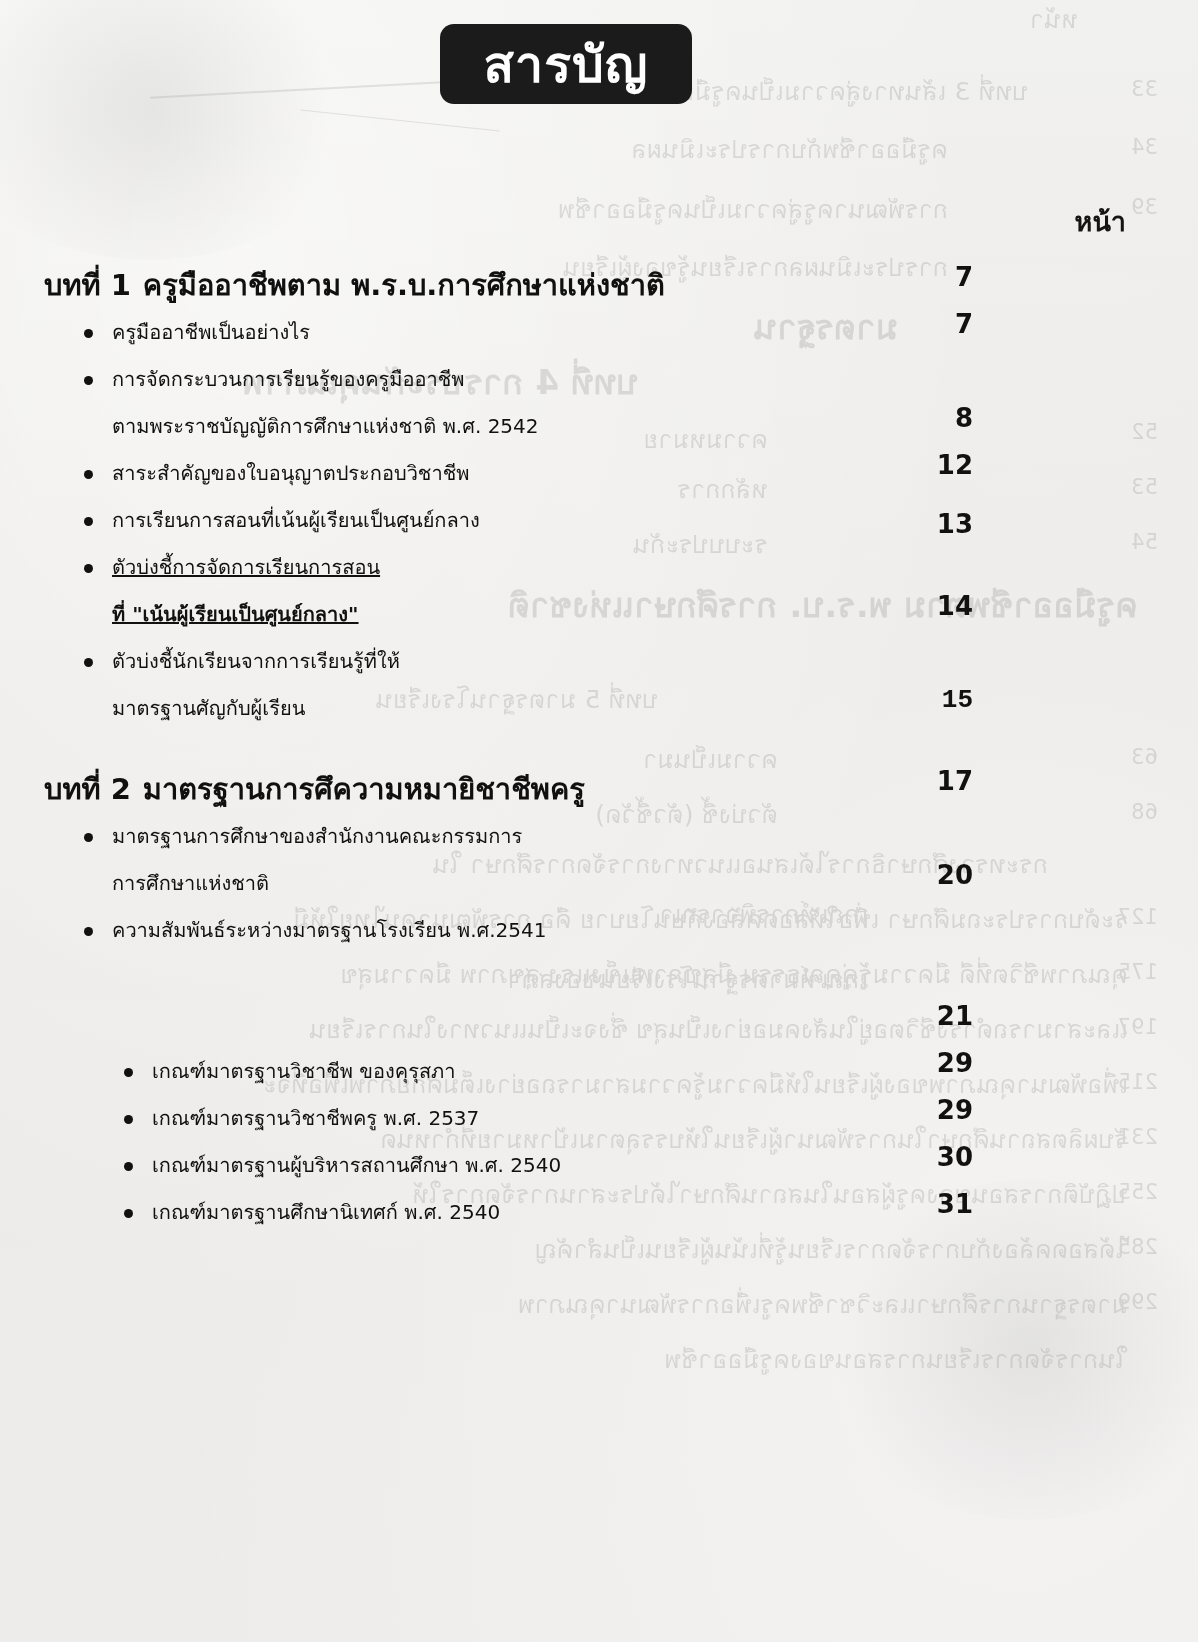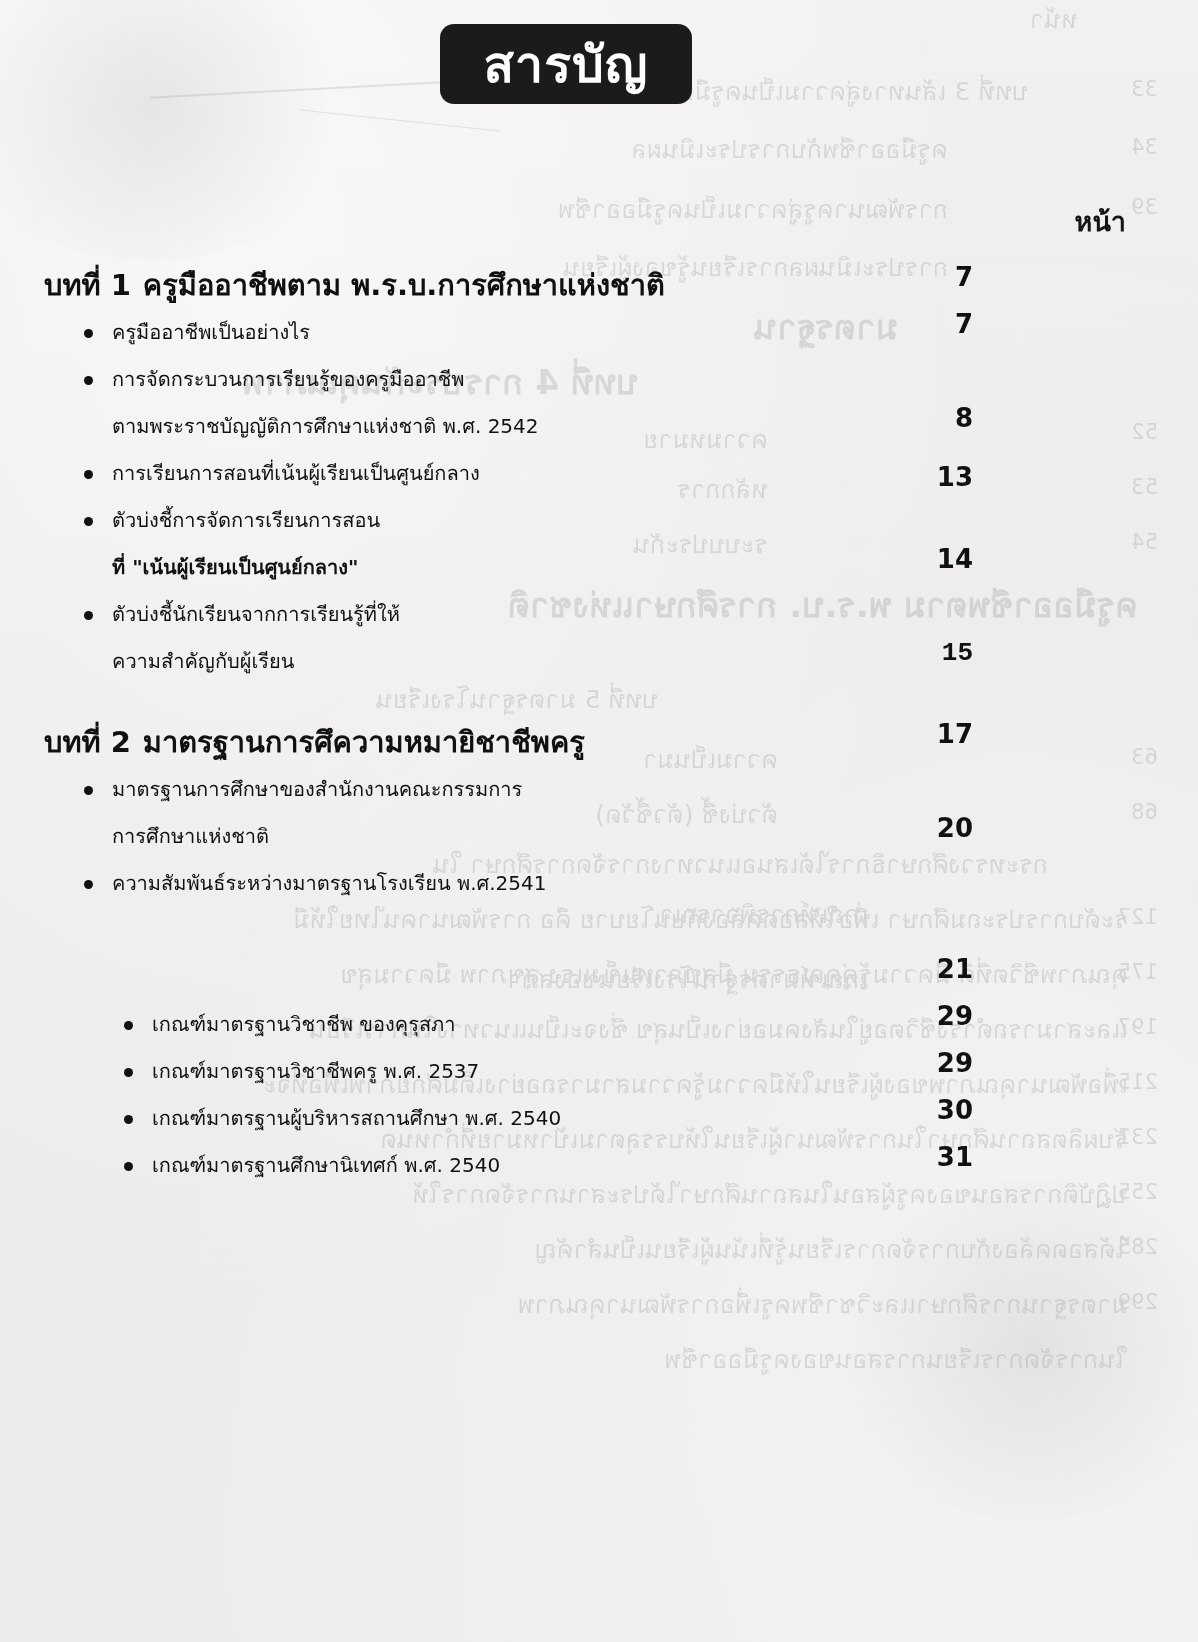--- a/index.html
+++ b/index.html
@@ -265,43 +265,50 @@
 
       <div class="row" style="min-height:94px;">
         <div class="item">
           <span class="bullet"></span>
           <span class="cont">การจัดกระบวนการเรียนรู้ของครูมืออาชีพ</span>
           <span class="line2">ตามพระราชบัญญัติการศึกษาแห่งชาติ  พ.ศ.  2542</span>
         </div>
         <div class="pg" style="top:47px;">8</div>
       </div>
 
+      <div class="row">
+        <div class="item">
+          <span class="bullet"></span>
+          <span class="cont">สาระสำคัญของใบอนุญาตประกอบวิชาชีพ</span>
+        </div>
+        <div class="pg" style="top:0px;">12</div>
+      </div>
 
       <div class="row">
         <div class="item">
           <span class="bullet"></span>
           <span class="cont">การเรียนการสอนที่เน้นผู้เรียนเป็นศูนย์กลาง</span>
         </div>
         <div class="pg" style="top:12px;">13</div>
       </div>
 
-      <div class="row" style="min-height:94px;">
+      <div class="row" style="min-height:94px;text-decoration:underline;">
         <div class="item">
           <span class="bullet"></span>
           <span class="cont">ตัวบ่งชี้การจัดการเรียนการสอน</span>
           <span class="line2 quoted">ที่ "เน้นผู้เรียนเป็นศูนย์กลาง"</span>
         </div>
         <div class="pg" style="top:47px;">14</div>
       </div>
 
       <div class="row" style="min-height:94px;">
         <div class="item">
           <span class="bullet"></span>
           <span class="cont">ตัวบ่งชี้นักเรียนจากการเรียนรู้ที่ให้</span>
-          <span class="line2">ความสำคัญกับผู้เรียน</span>
+          <span class="line2">มาตรฐานศัญกับผู้เรียน</span>
         </div>
         <div class="pg" style="top:47px;font-family:Liberation Mono, monospace;">15</div>
       </div>
     </div>
 
     <div class="gap"></div>
 
     <div class="chapter">
       <div class="row">
         <div class="chap-head">

